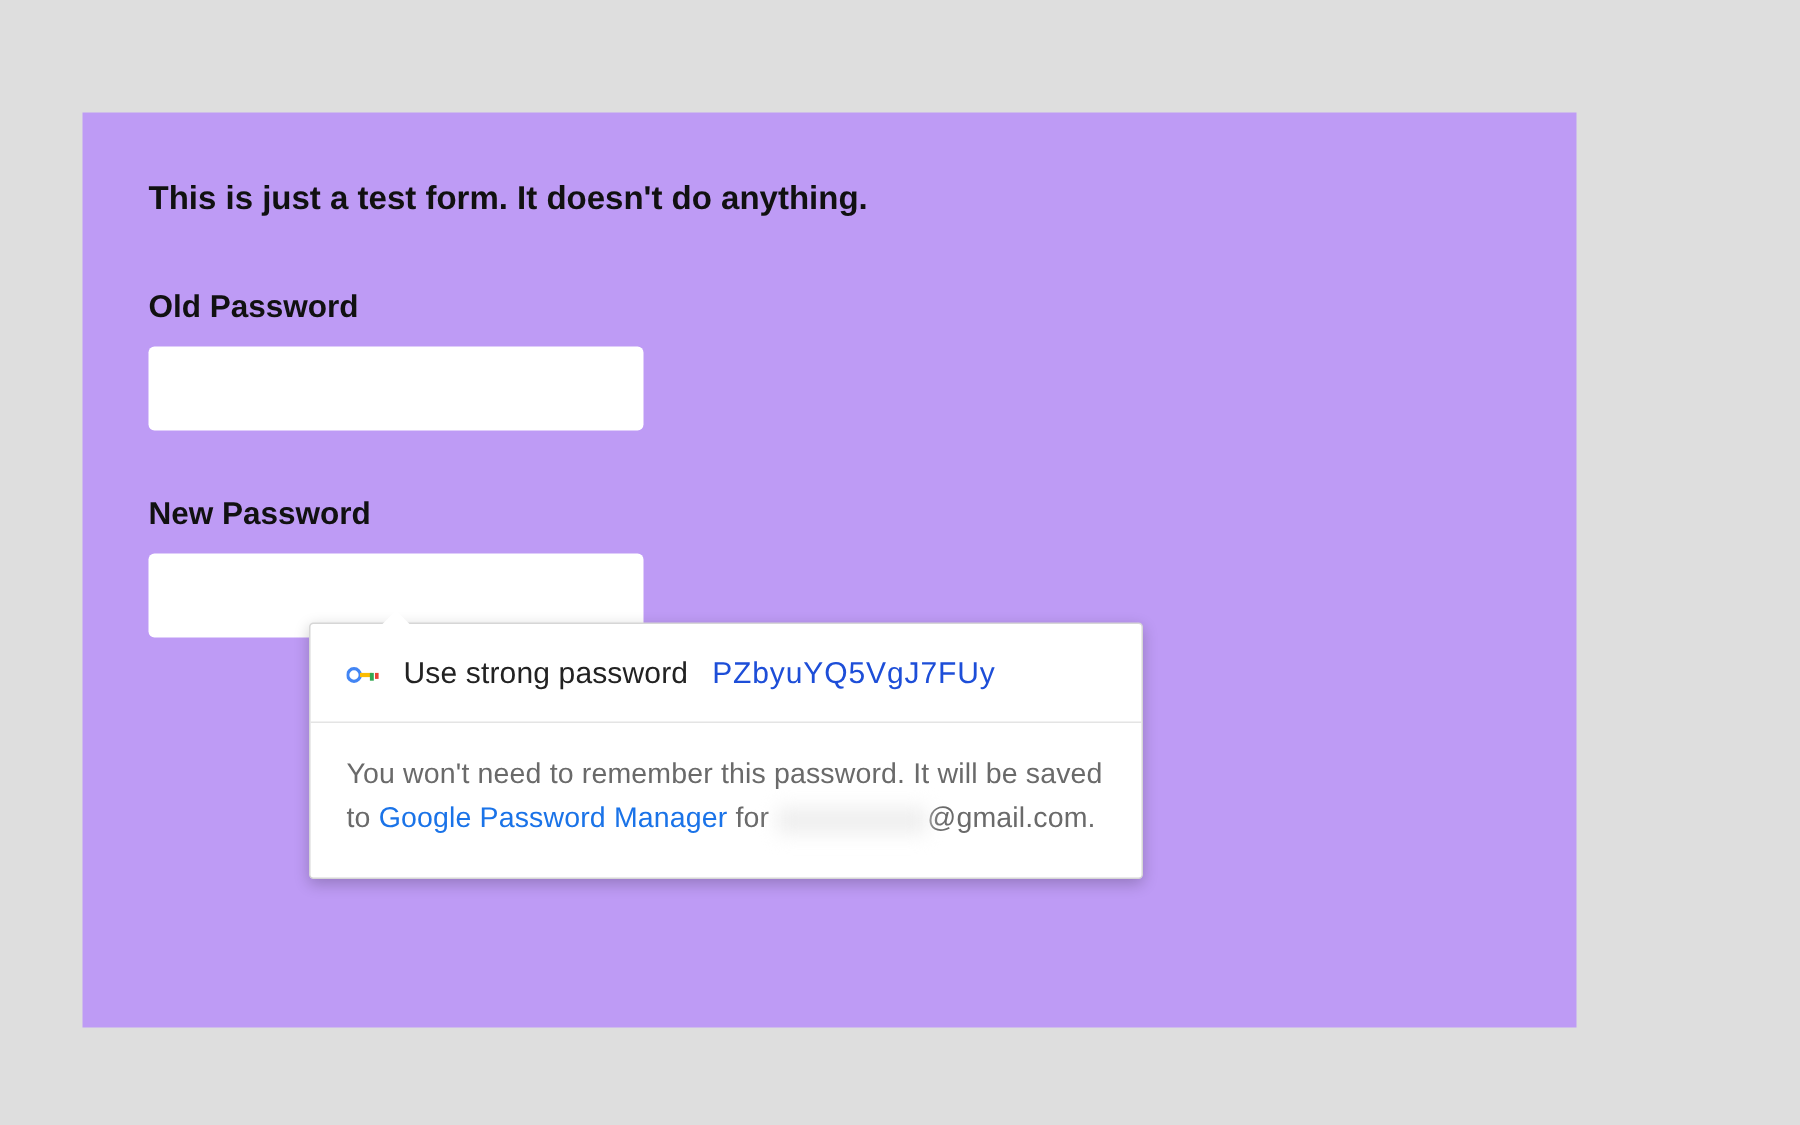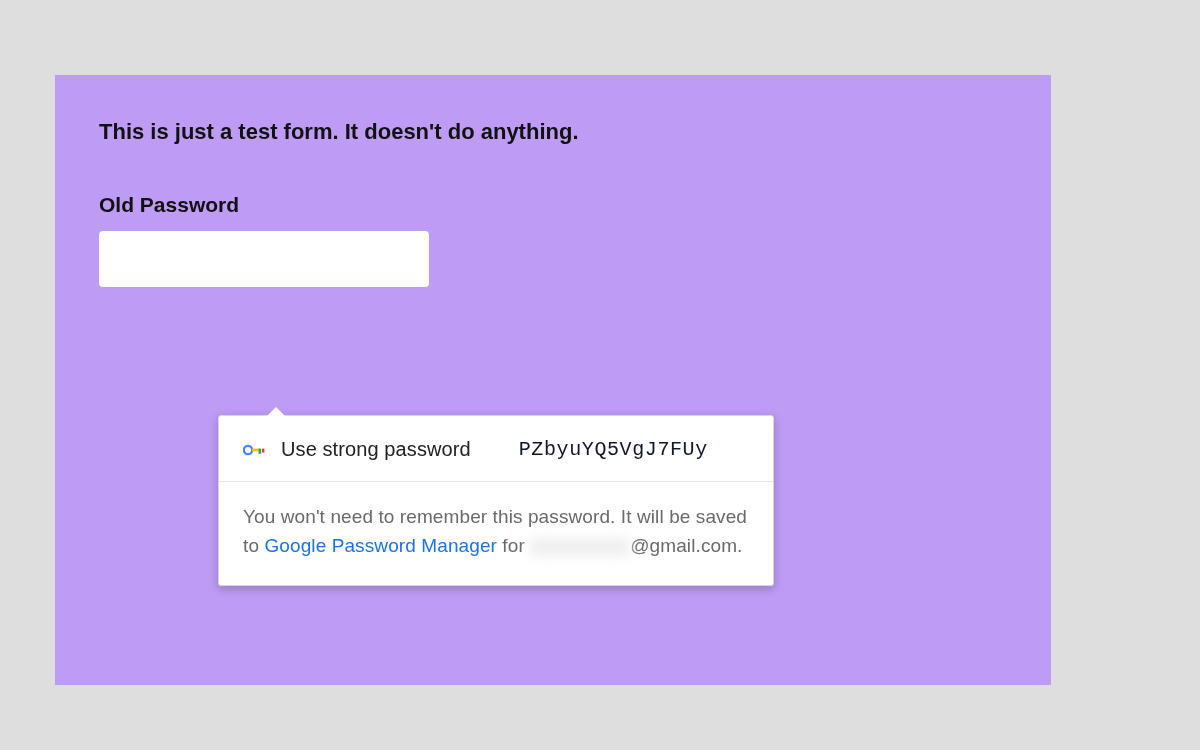--- a/index.html
+++ b/index.html
@@ -41,21 +41,21 @@
       height: 56px;
       background: #ffffff;
       border: none;
       border-radius: 4px;
       font-size: 18px;
       padding: 0 14px;
       outline: none;
     }
     .popup {
       position: absolute;
-      left: 218px;
+      left: 206px;
       top: 415px;
       width: 556px;
       background: #ffffff;
       border: 1px solid #d6d6d6;
       border-radius: 3px;
       box-shadow: 0 3px 10px rgba(0,0,0,0.22);
     }
     .popup::before {
       content: "";
       position: absolute;
@@ -90,24 +90,23 @@
       align-items: center;
     }
     .popup-action {
       font-size: 20px;
       color: #222;
       letter-spacing: 0.1px;
       font-weight: 400;
     }
     .popup-pw {
       font-size: 20px;
-      color: #0f172a;
+      color: #1d4ed8;
       letter-spacing: 0.6px;
-      margin-left: 32px;
-      font-family: Liberation Mono, monospace;
+      font-family: Liberation Sans, sans-serif;
     }
     .popup-body {
       padding: 20px 8px 24px 24px;
       font-size: 19px;
       line-height: 1.55;
       color: #6a6a6a;
       letter-spacing: 0.1px;
     }
     .popup-body .link {
       color: #1a73e8;
@@ -129,20 +128,24 @@
 
 <div class="form-panel">
 
   <h2 class="form-heading">This is just a test form. It doesn't do anything.</h2>
 
   <div class="field-group">
     <label class="field-label">Old Password</label>
     <input type="password" class="text-input" value="" style="">
   </div>
 
+  <div class="field-group">
+    <label class="field-label">New Password</label>
+    <input type="password" class="text-input" value="" style="">
+  </div>
 
 </div>
 
 <div class="popup">
   <div class="popup-top">
     <span class="key-icon">
       <svg width="22" height="14" viewBox="0 0 22 14">
         <circle cx="5" cy="7" r="4.2" fill="none" stroke="#4285F4" stroke-width="2.2"></circle>
         <rect x="9" y="5.6" width="8" height="2.8" fill="#FBBC04"></rect>
         <rect x="15.6" y="5.6" width="2.6" height="5.2" fill="#34A853"></rect>

